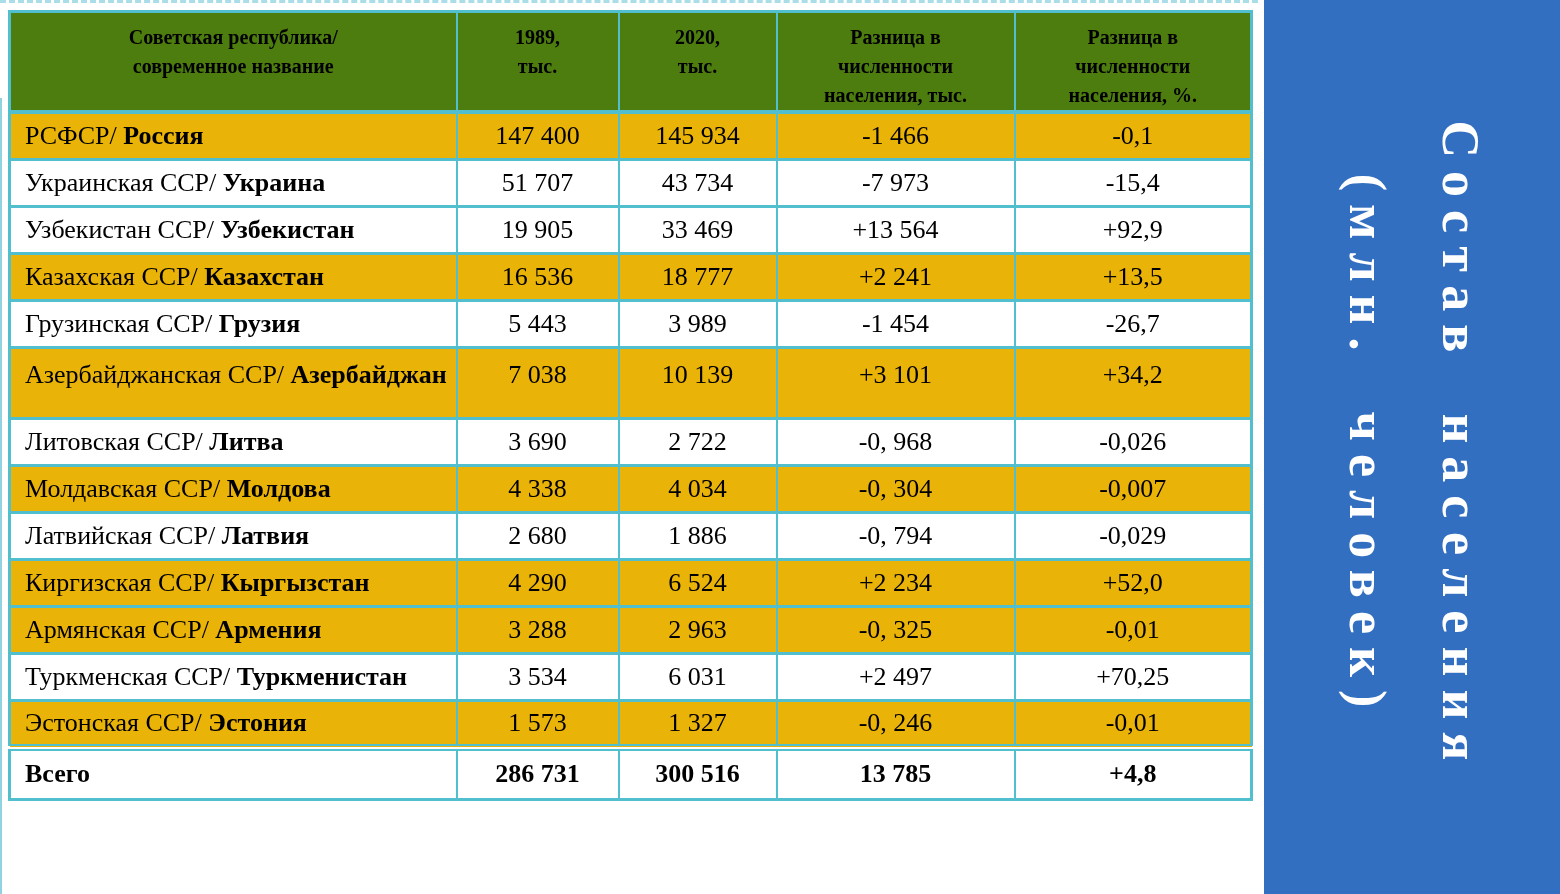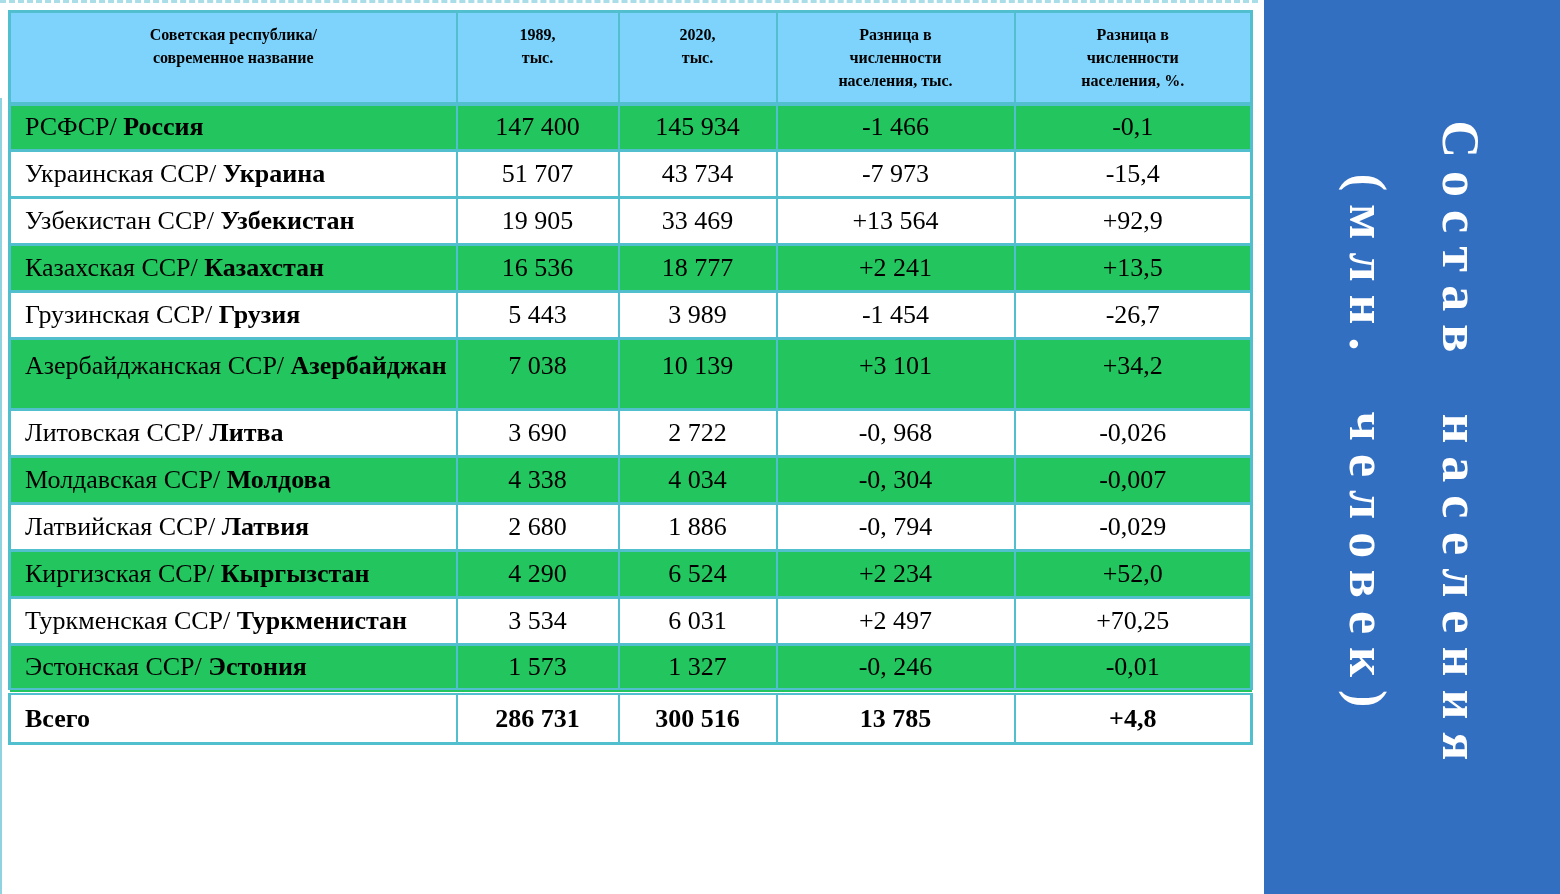--- a/index.html
+++ b/index.html
@@ -32,33 +32,33 @@
   col.c-2020 { width: 158px; }
   col.c-diff { width: 238px; }
   col.c-pct  { width: 237px; }
 
   th, td { border: 2px solid #52bfcf; }
   tbody tr { border-top: 3px solid #52bfcf; }
 
   thead tr { border-bottom: 4px solid #52bfcf; height: 92px; }
   th {
     font-weight: bold;
-    font-size: 16px;
+    font-size: 20px;
     line-height: 1.45;
     vertical-align: top;
     padding-top: 10px;
     text-align: center;
     white-space: pre-line;
-    background: #7dd3fc;
+    background: #4d7c0f;
   }
 
   tbody tr { height: 47px; }
   tbody tr.tall { height: 71px; }
   tbody tr.tall td { vertical-align: top; padding-top: 11px; }
-  tbody tr.shaded td { background: #22c55e; }
+  tbody tr.shaded td { background: #eab308; }
   td { vertical-align: middle; font-size: 26px; background: #ffffff; }
   td.name-cell { text-align: left; padding-left: 14px; }
   td.num-cell { text-align: center; }
   .bold { font-weight: bold; }
 
   tr.totals-row { border-top: 7px double #52bfcf; height: 52px; }
   tr.totals-row td { font-weight: bold; }
 
   .side-banner {
     position: absolute; left: 1264px; top: 0;
@@ -175,20 +175,27 @@
         <td class="num-cell">-0, 794</td>
         <td class="num-cell">-0,029</td>
       </tr>
       <tr class="shaded">
         <td class="name-cell"><span>Киргизская ССР/ </span><span class="bold">Кыргызстан</span></td>
         <td class="num-cell">4 290</td>
         <td class="num-cell">6 524</td>
         <td class="num-cell">+2 234</td>
         <td class="num-cell">+52,0</td>
       </tr>
+      <tr class="shaded">
+        <td class="name-cell"><span>Армянская ССР/ </span><span class="bold">Армения</span></td>
+        <td class="num-cell">3 288</td>
+        <td class="num-cell">2 963</td>
+        <td class="num-cell">-0, 325</td>
+        <td class="num-cell">-0,01</td>
+      </tr>
       <tr class="">
         <td class="name-cell"><span>Туркменская ССР/ </span><span class="bold">Туркменистан</span></td>
         <td class="num-cell">3 534</td>
         <td class="num-cell">6 031</td>
         <td class="num-cell">+2 497</td>
         <td class="num-cell">+70,25</td>
       </tr>
       <tr class="shaded">
         <td class="name-cell"><span>Эстонская ССР/ </span><span class="bold">Эстония</span></td>
         <td class="num-cell">1 573</td>

